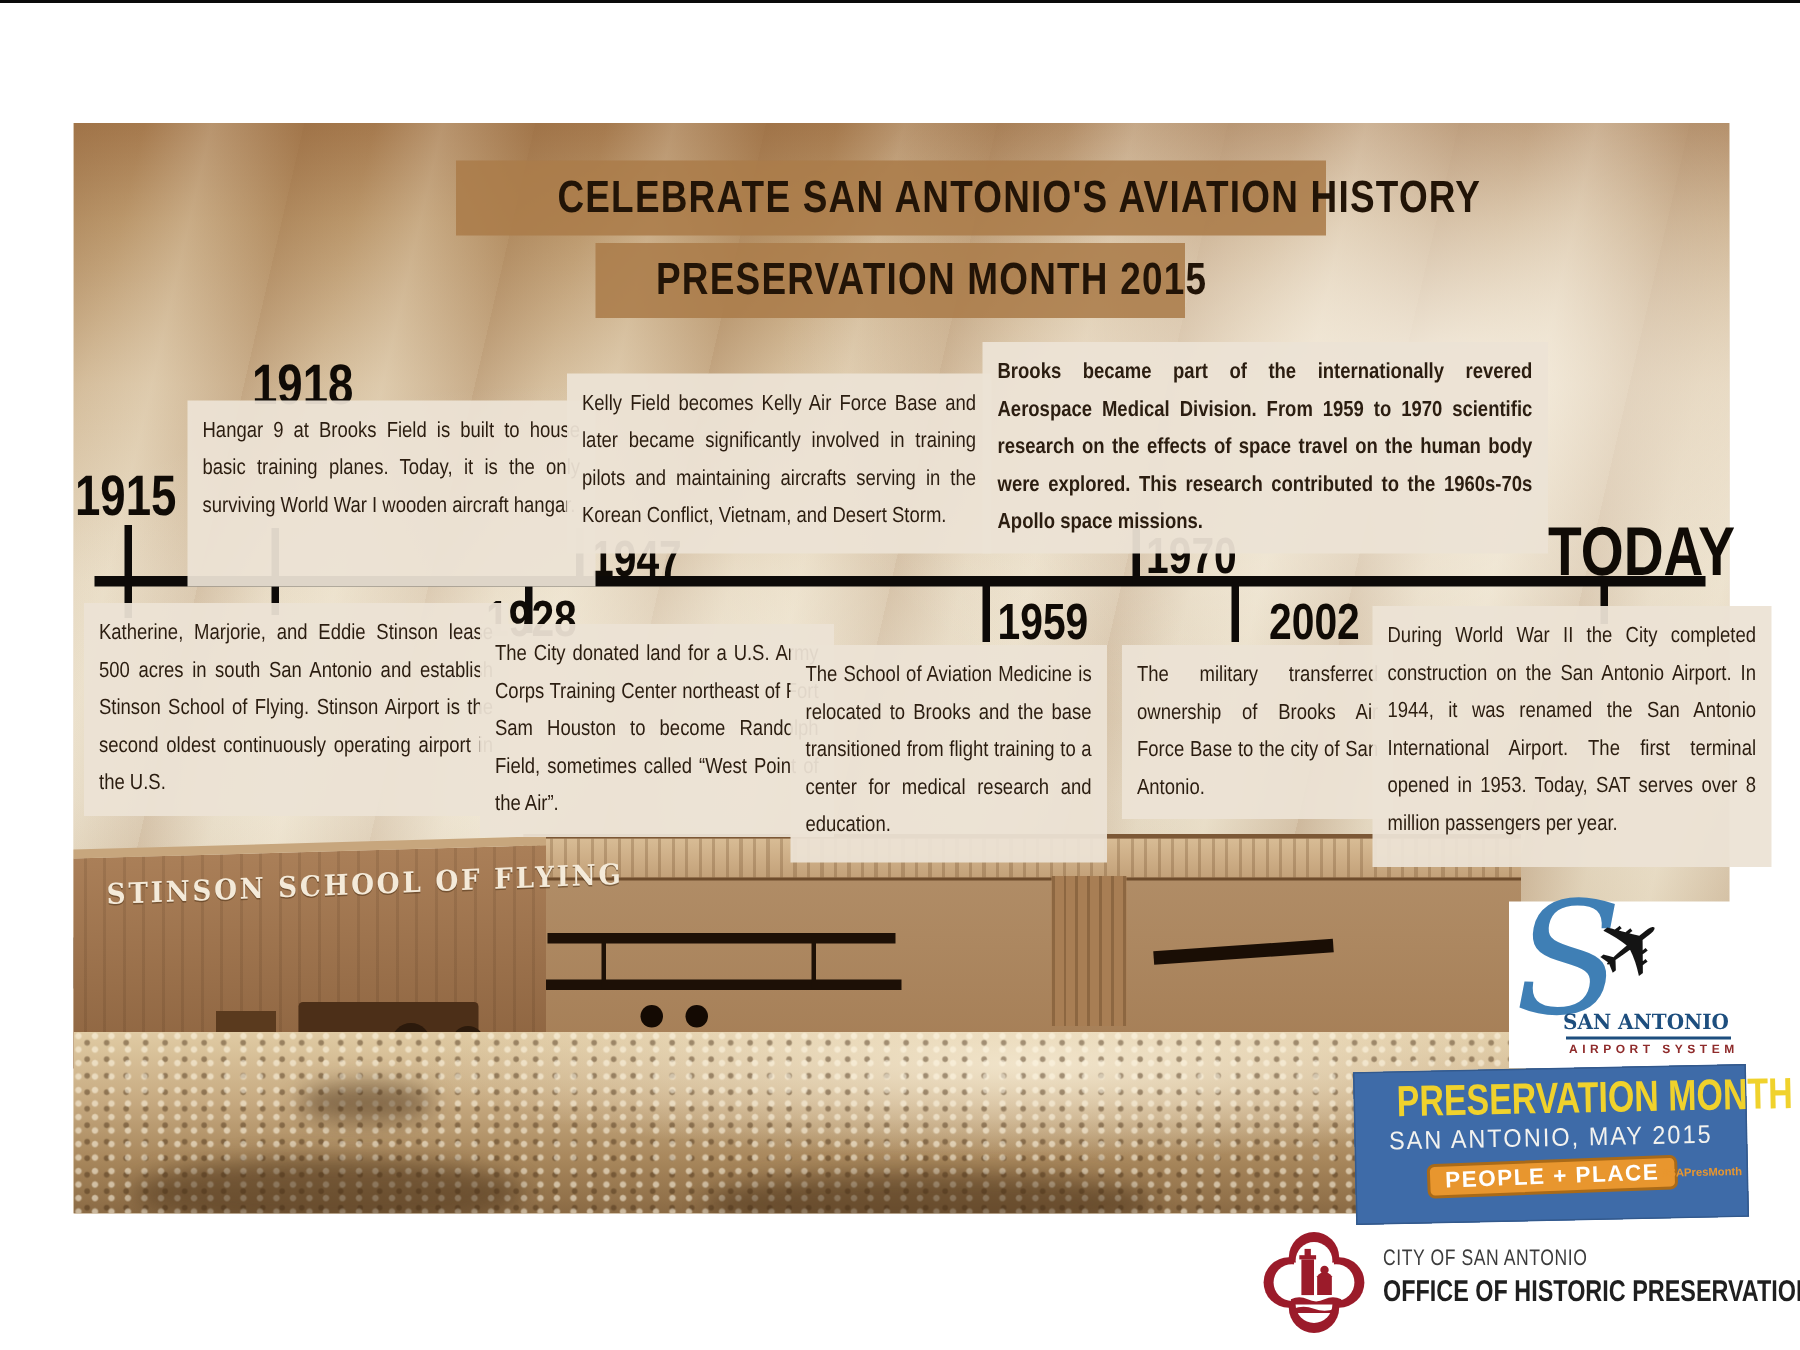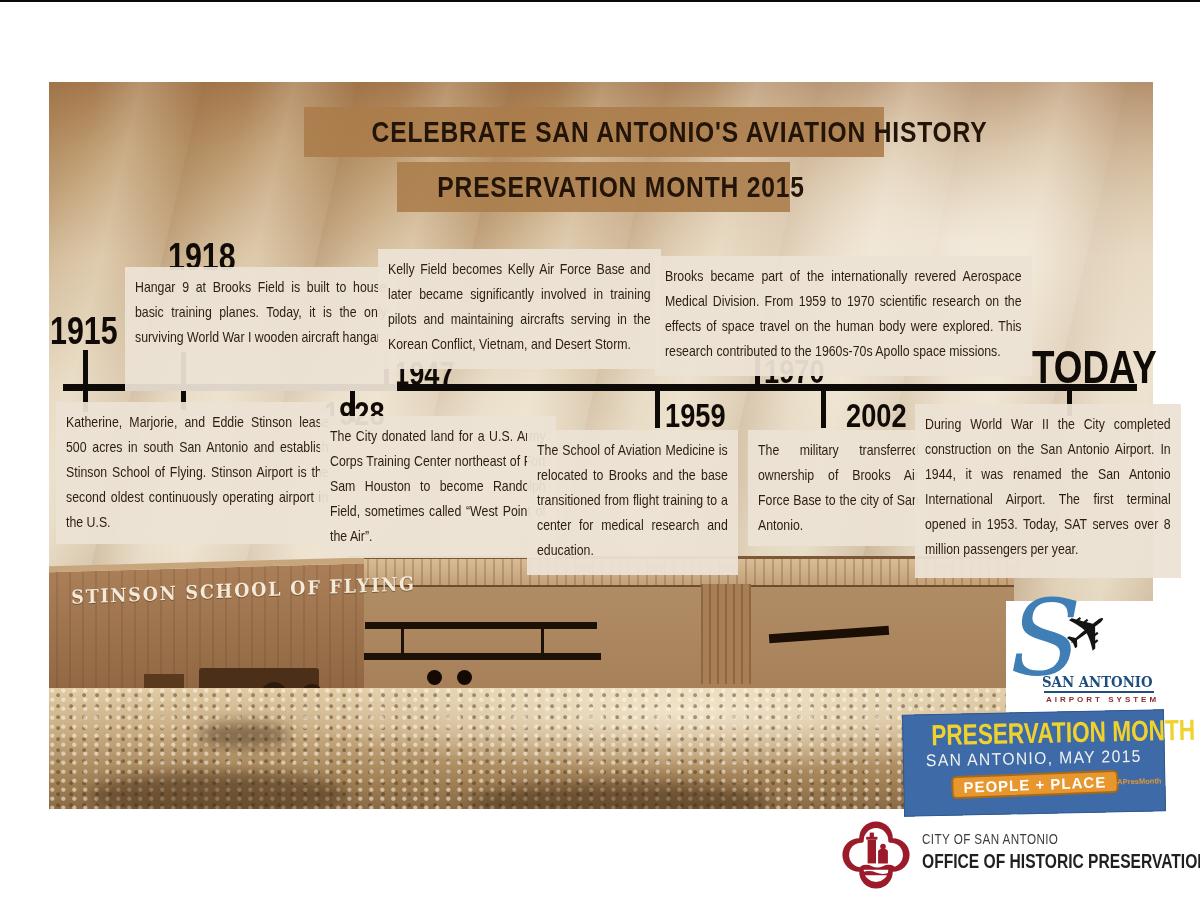--- a/index.html
+++ b/index.html
@@ -223,21 +223,21 @@
 <div class="abs year" style="left:764px;top:354px;font-size:34px;">1970</div>
 <div class="abs year" style="left:846px;top:398px;font-size:34px;">2002</div>
 <div class="abs year year-today" style="left:1032px;top:344px;">TODAY</div>
 
 <div class="abs box" style="left:125px;top:267px;width:252px;min-height:108px;">
   <p class="bt">Hangar 9 at Brooks Field is built to house basic training planes.  Today, it is the only surviving World War I wooden aircraft hangar.</p>
 </div>
 <div class="abs box" style="left:378px;top:249px;width:263px;min-height:104px;">
   <p class="bt">Kelly Field becomes Kelly Air Force Base and later became significantly involved in training pilots and maintaining aircrafts serving in the Korean Conflict, Vietnam, and Desert Storm.</p>
 </div>
-<div class="abs box" style="left:655px;top:256px;width:357px;min-height:104px;">
+<div class="abs box" style="left:655px;top:228px;width:357px;min-height:104px;font-weight:bold;">
   <p class="bt">Brooks became part of the internationally revered Aerospace Medical Division.  From 1959 to 1970 scientific research on the effects of space travel on the human body were explored. This research contributed to the 1960s-70s Apollo space missions.</p>
 </div>
 <div class="abs box" style="left:56px;top:402px;width:263px;min-height:126px;">
   <p class="bt">Katherine, Marjorie, and Eddie Stinson lease 500 acres in south San Antonio and establish Stinson School of Flying. Stinson Airport is the second oldest continuously operating airport in the U.S.</p>
 </div>
 <div class="abs box" style="left:320px;top:416px;width:216px;min-height:126px;">
   <p class="bt">The City donated land for a U.S. Army Corps Training Center northeast of Fort Sam Houston to become Randolph Field, sometimes called “West Point of the Air”.</p>
 </div>
 <div class="abs box" style="left:527px;top:430px;width:191px;min-height:129px;">
   <p class="bt">The School of Aviation Medicine is relocated to Brooks and the base transitioned from flight training to a center for medical research and education.</p>

